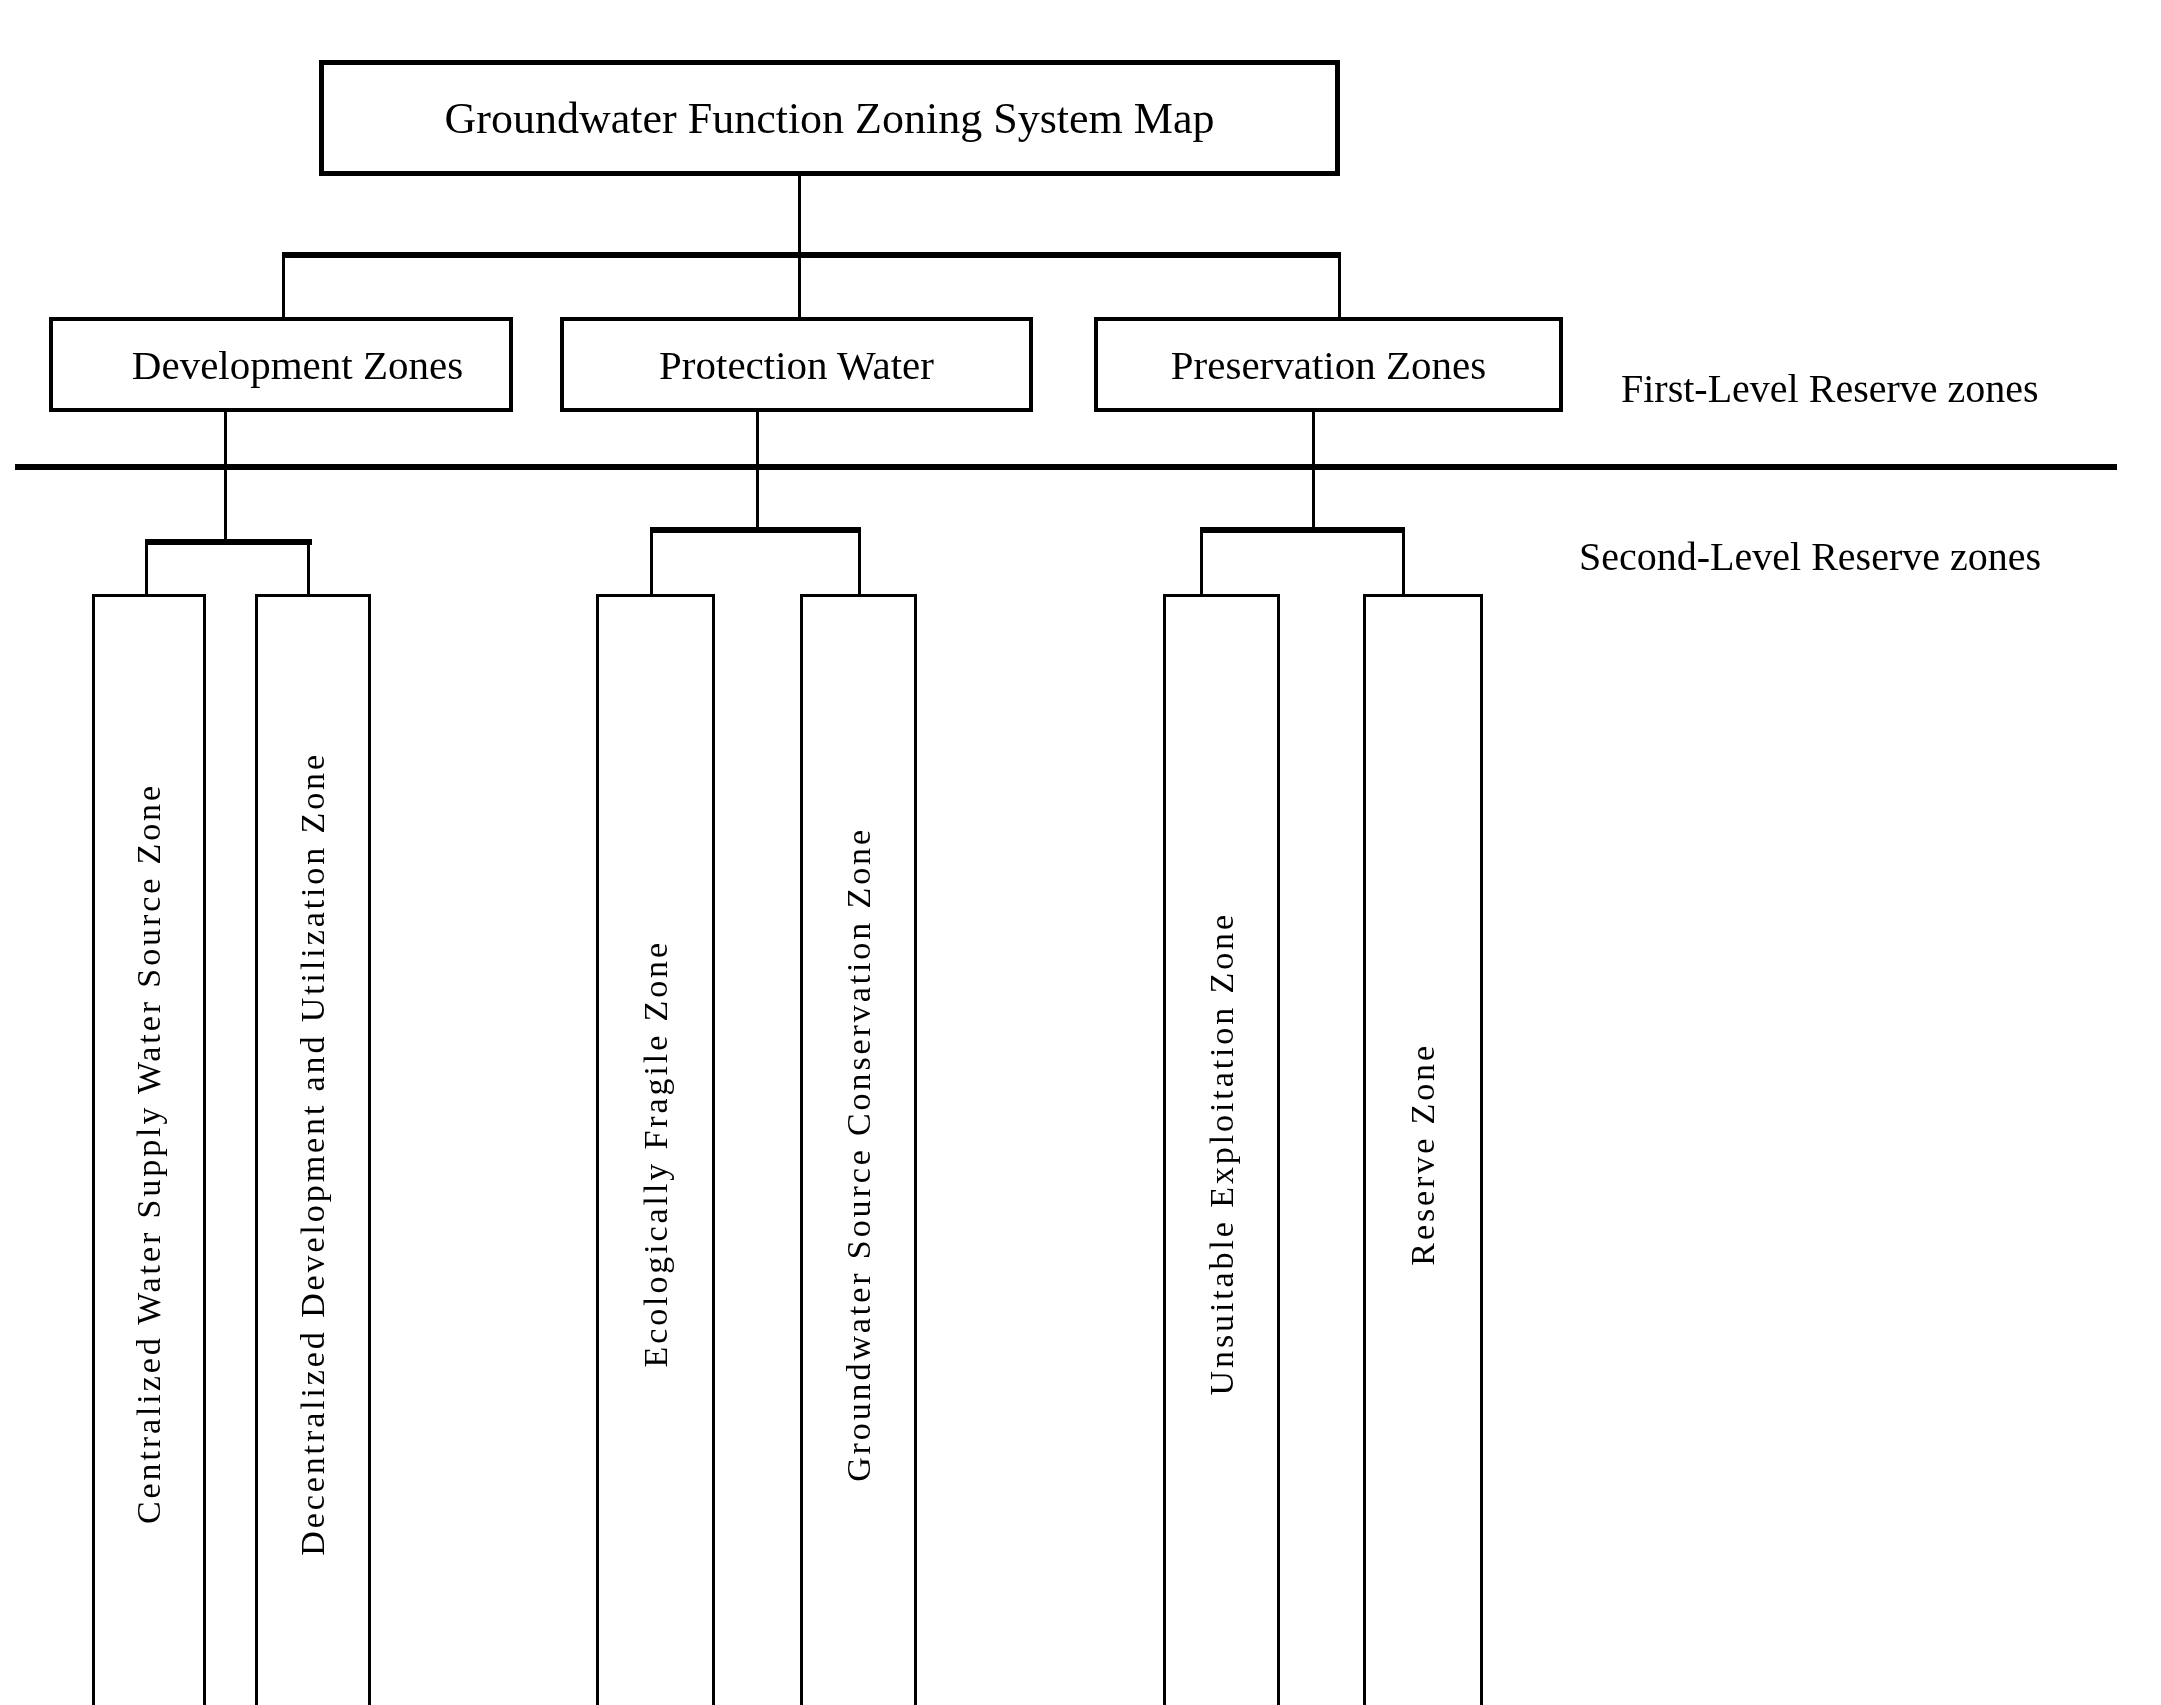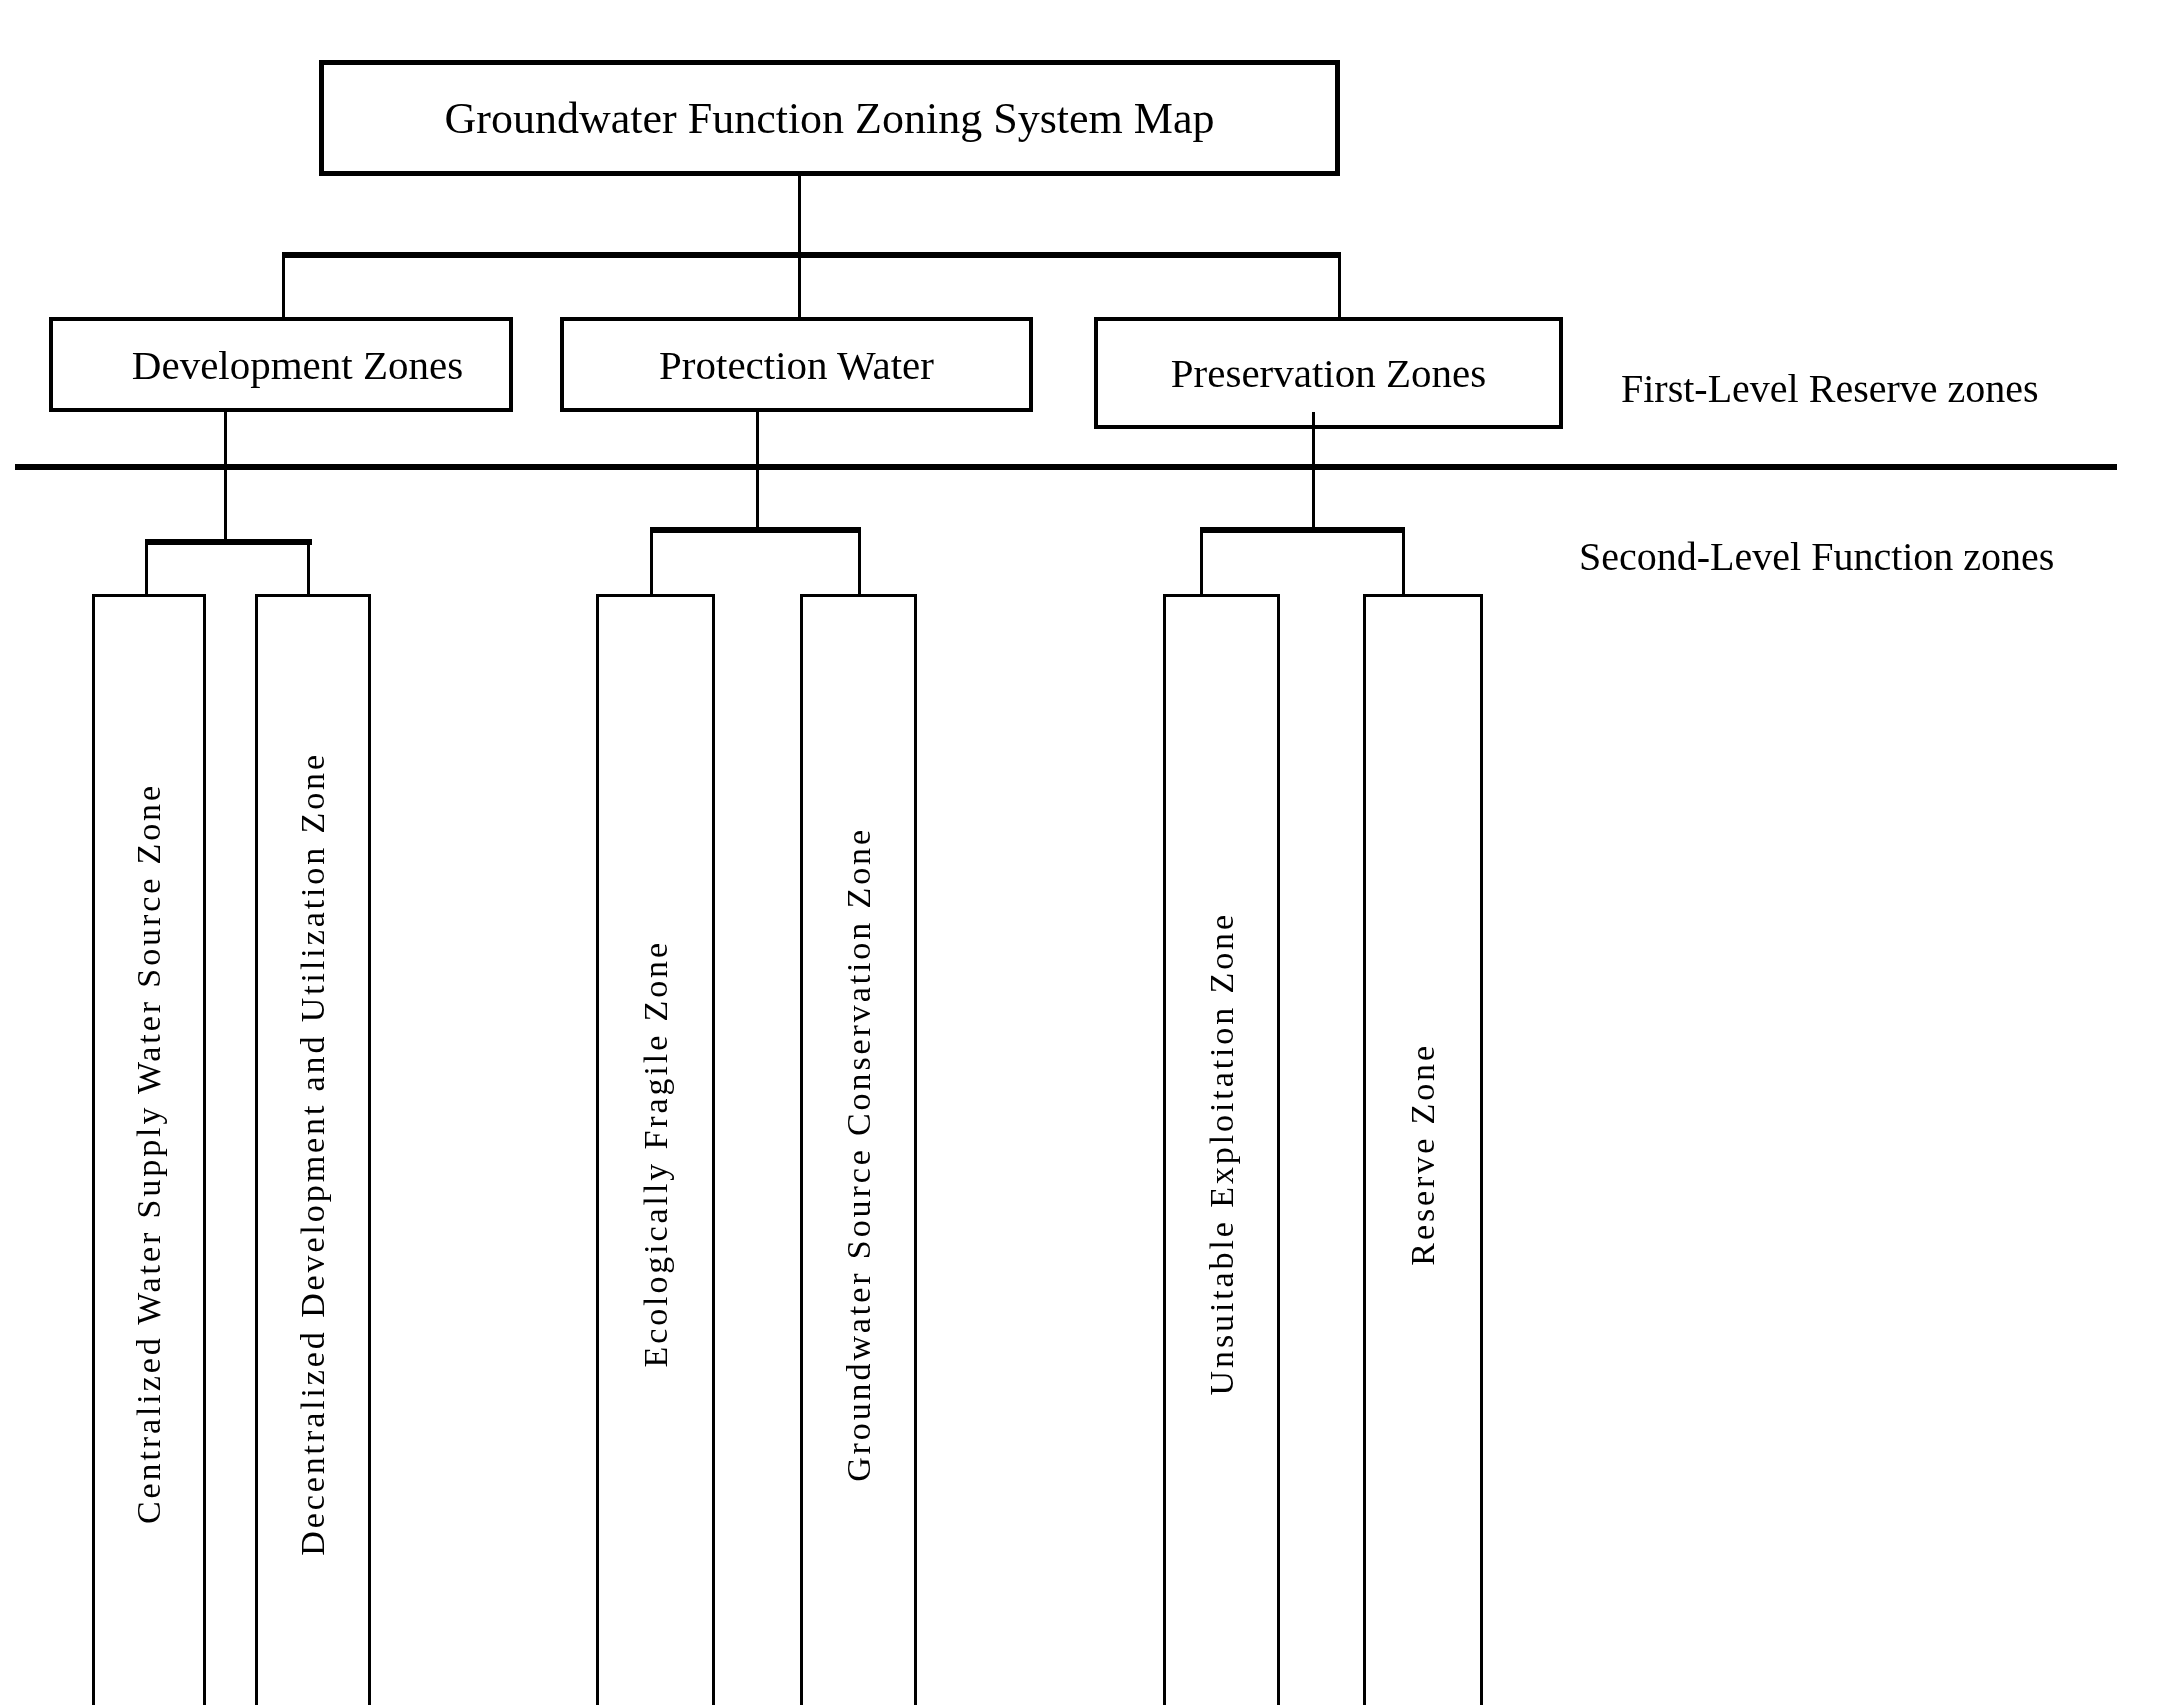--- a/index.html
+++ b/index.html
@@ -69,29 +69,29 @@
   <div class="line" style="left:282px; top:216px; width:2.9px; height:68px;"></div>
   <div class="line" style="left:798px; top:216px; width:2.9px; height:68px;"></div>
   <div class="line" style="left:1338px; top:216px; width:2.9px; height:68px;"></div>
 
   <div class="node-box l1-box" style="left:49px; top:281px; width:464px; height:95px;padding-left:33px;">
     <span>Development Zones</span>
   </div>
   <div class="node-box l1-box" style="left:560px; top:281px; width:473px; height:95px;">
     <span>Protection Water</span>
   </div>
-  <div class="node-box l1-box" style="left:1094px; top:281px; width:469px; height:112px;">
+  <div class="node-box l1-box" style="left:1094px; top:281px; width:469px; height:95px;">
     <span>Preservation Zones</span>
   </div>
 
   <div class="side-label" style="left:1621px; top:329px;">First-Level Reserve zones</div>
 
   <div class="line" style="left:14.7px; top:428px; width:2102px; height:5.9px;"></div>
 
-  <div class="side-label" style="left:1579px; top:497px;">Second-Level Function zones</div>
+  <div class="side-label" style="left:1579px; top:497px;">Second-Level Reserve zones</div>
 
   <div class="line" style="left:224px; top:376px; width:2.9px; height:131px;"></div>
   <div class="line" style="left:756px; top:376px; width:2.9px; height:119px;"></div>
   <div class="line" style="left:1312px; top:376px; width:2.9px; height:119px;"></div>
 
   <div class="line" style="left:145px; top:503px; width:167px; height:5.9px;"></div>
   <div class="line" style="left:145px; top:503px; width:2.9px; height:56px;"></div>
   <div class="line" style="left:307px; top:503px; width:2.9px; height:56px;"></div>
 
   <div class="line" style="left:650px; top:491px; width:211px; height:5.9px;"></div>

